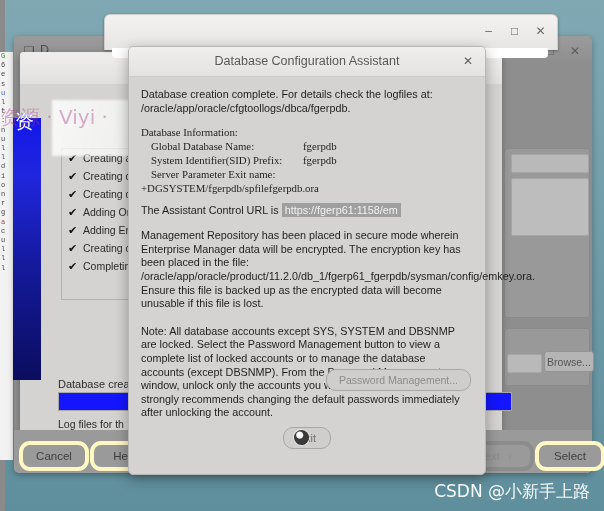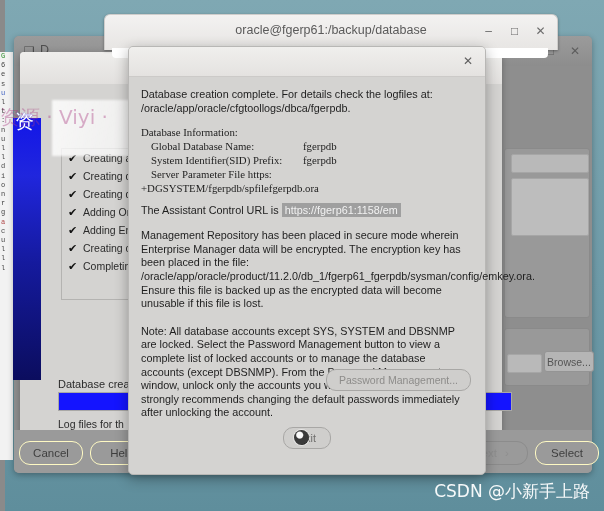--- a/index.html
+++ b/index.html
@@ -59,21 +59,21 @@
   .steps-box{position:absolute;left:41px;top:96px;width:244px;height:150px;background:#d4d3d1;border:1px solid #b4b3b1;}
   .step{display:flex;align-items:center;gap:6px;font-size:10.5px;color:#2b2b2b;padding:2px 0 2px 6px;line-height:14px;}
   .step .chk{color:#111;font-size:11px;width:9px;}
   .prog-label{position:absolute;left:38px;top:326px;font-size:11px;color:#2b2b2b;}
   .prog-outer{position:absolute;left:38px;top:340px;width:452px;height:17px;background:#c9c8c6;border:1px solid #a9a8a6;}
   .prog-fill{height:100%;width:100%;background:#1414ff;}
   .log-label{position:absolute;left:38px;top:366px;font-size:10.5px;color:#2b2b2b;line-height:13px;}
 
   
   .btnbar{position:absolute;left:14px;top:430px;width:578px;height:43px;background:#9a9a9a;border-radius:0 0 5px 5px;}
-  .pill{position:absolute;height:22px;border:1px solid #fef9c3;border-radius:11px;background:#9a9a9a;
+  .pill{position:absolute;height:22px;border:4px solid #fef9c3;border-radius:11px;background:#9a9a9a;
     font-size:11.5px;color:#3f3f3f;display:flex;align-items:center;justify-content:center;}
   .pill.disabled{color:#8f8f8f;border-color:#8c8c8c;}
 
   
   .modal{position:absolute;left:128px;top:46px;width:356px;height:427px;
     background:#d4d3d1;border:1px solid #b8b7b5;border-radius:5px;
     box-shadow:0 4px 14px rgba(0,0,0,.32);}
   .modal .mbar{position:absolute;left:0;right:0;top:0;height:29px;
     background:linear-gradient(180deg,#f0efed 0%,#e4e2e0 100%);border-radius:4px 4px 0 0;border-bottom:1px solid #cccac8;}
   .modal .mtitle{position:absolute;left:0;right:0;top:7px;text-align:center;font-size:12.5px;color:#585858;}
@@ -213,55 +213,55 @@
     <div class="pill" style="left:5px;top:11px;width:62px;">Cancel</div>
     <div class="pill" style="left:76px;top:11px;width:62px;">Help</div>
     <div class="pill disabled" style="left:440px;top:11px;width:72px;">
       <span>Next</span>
       <span style="margin-left:8px;">›</span>
     </div>
     <div class="pill" style="left:521px;top:11px;width:62px;">Select</div>
   </div>
 
   <div class="win-term">
-    <div class="title">oracle@fgerp61:/backup/database</div>
     <div class="wbtns">
       <span class="wbtn">–</span>
       <span class="wbtn">□</span>
       <span class="wbtn">✕</span>
     </div>
   </div>
   <div class="term-body"></div>
 
   <div class="bluepanel"></div>
 
   <div class="wm-smear"></div>
   <div class="wm-text">资源 · Viyi ·</div>
   <div class="cjk-blue">资</div>
 
   <div class="modal">
     <div class="mbar">
+      <div class="mtitle">Database Configuration Assistant</div>
       <div class="mclose">✕</div>
     </div>
 
     <div class="mbody">
       <p class="p">
         <span>Database creation complete. For details check the logfiles at:</span><br>
         <span> /oracle/app/oracle/cfgtoollogs/dbca/fgerpdb.</span>
       </p>
 
       <div class="kv">Database Information:</div>
       <div class="kv">
         <span class="k ind">Global Database Name:</span><span>fgerpdb</span>
       </div>
       <div class="kv">
         <span class="k ind">System Identifier(SID) Prefix:</span><span>fgerpdb</span>
       </div>
       <div class="kv">
-        <span class="k ind">Server Parameter File https:</span><span>+DGSYSTEM/fgerpdb/spfilefgerpdb.ora</span>
+        <span class="k ind">Server Parameter Exit name:</span><span>+DGSYSTEM/fgerpdb/spfilefgerpdb.ora</span>
       </div>
 
       <div class="urlrow">
         <span>The Assistant Control URL is </span><span class="urlsel">https://fgerp61:1158/em</span>
       </div>
 
       <p class="p" style="margin-top:13px;">Management Repository has been placed in secure mode wherein Enterprise Manager data will be encrypted.  The encryption key has been placed in the file: /oracle/app/oracle/product/11.2.0/db_1/fgerp61_fgerpdb/sysman/config/emkey.ora. Ensure this file is backed up as the encrypted data will become unusable if this file is lost.</p>
 
       <p class="p" style="margin-top:14px;">Note: All database accounts except SYS, SYSTEM and DBSNMP are locked. Select the Password Management button to view a complete list of locked accounts or to manage the database accounts (except DBSNMP). From the Password Management window, unlock only the accounts you will use. Oracle Corporation strongly recommends changing the default passwords immediately after unlocking the account.</p>
     </div>

